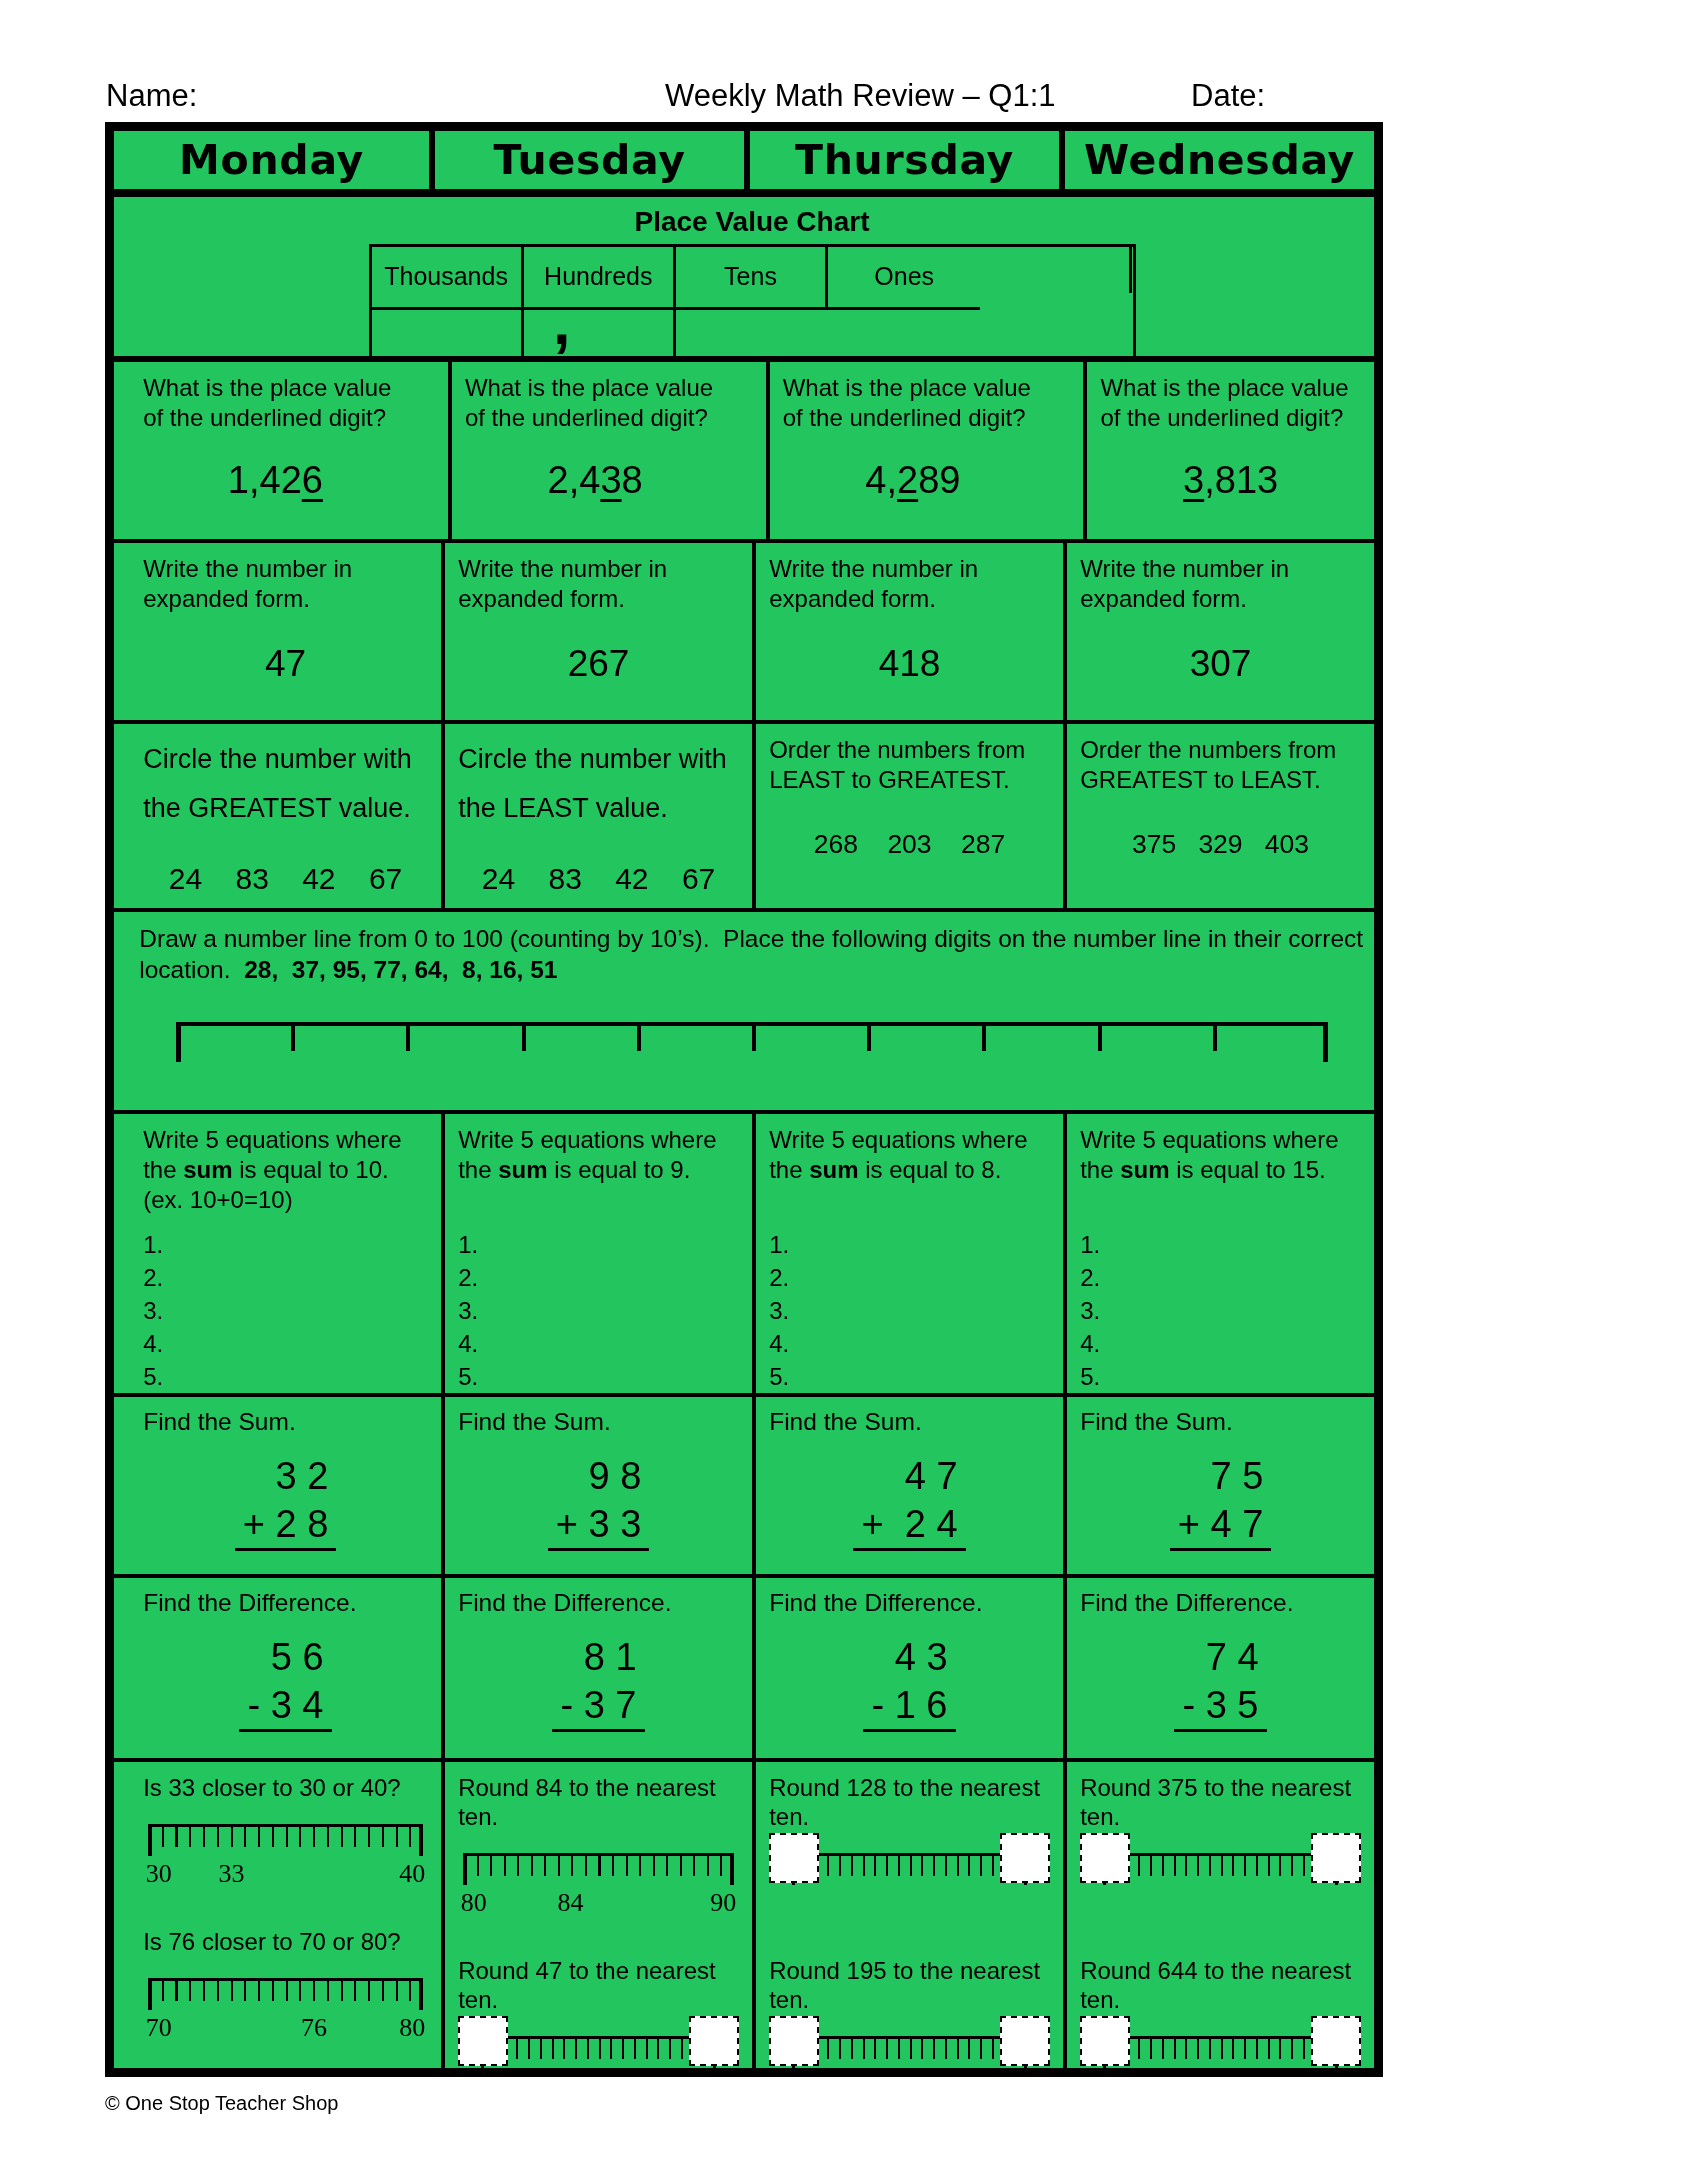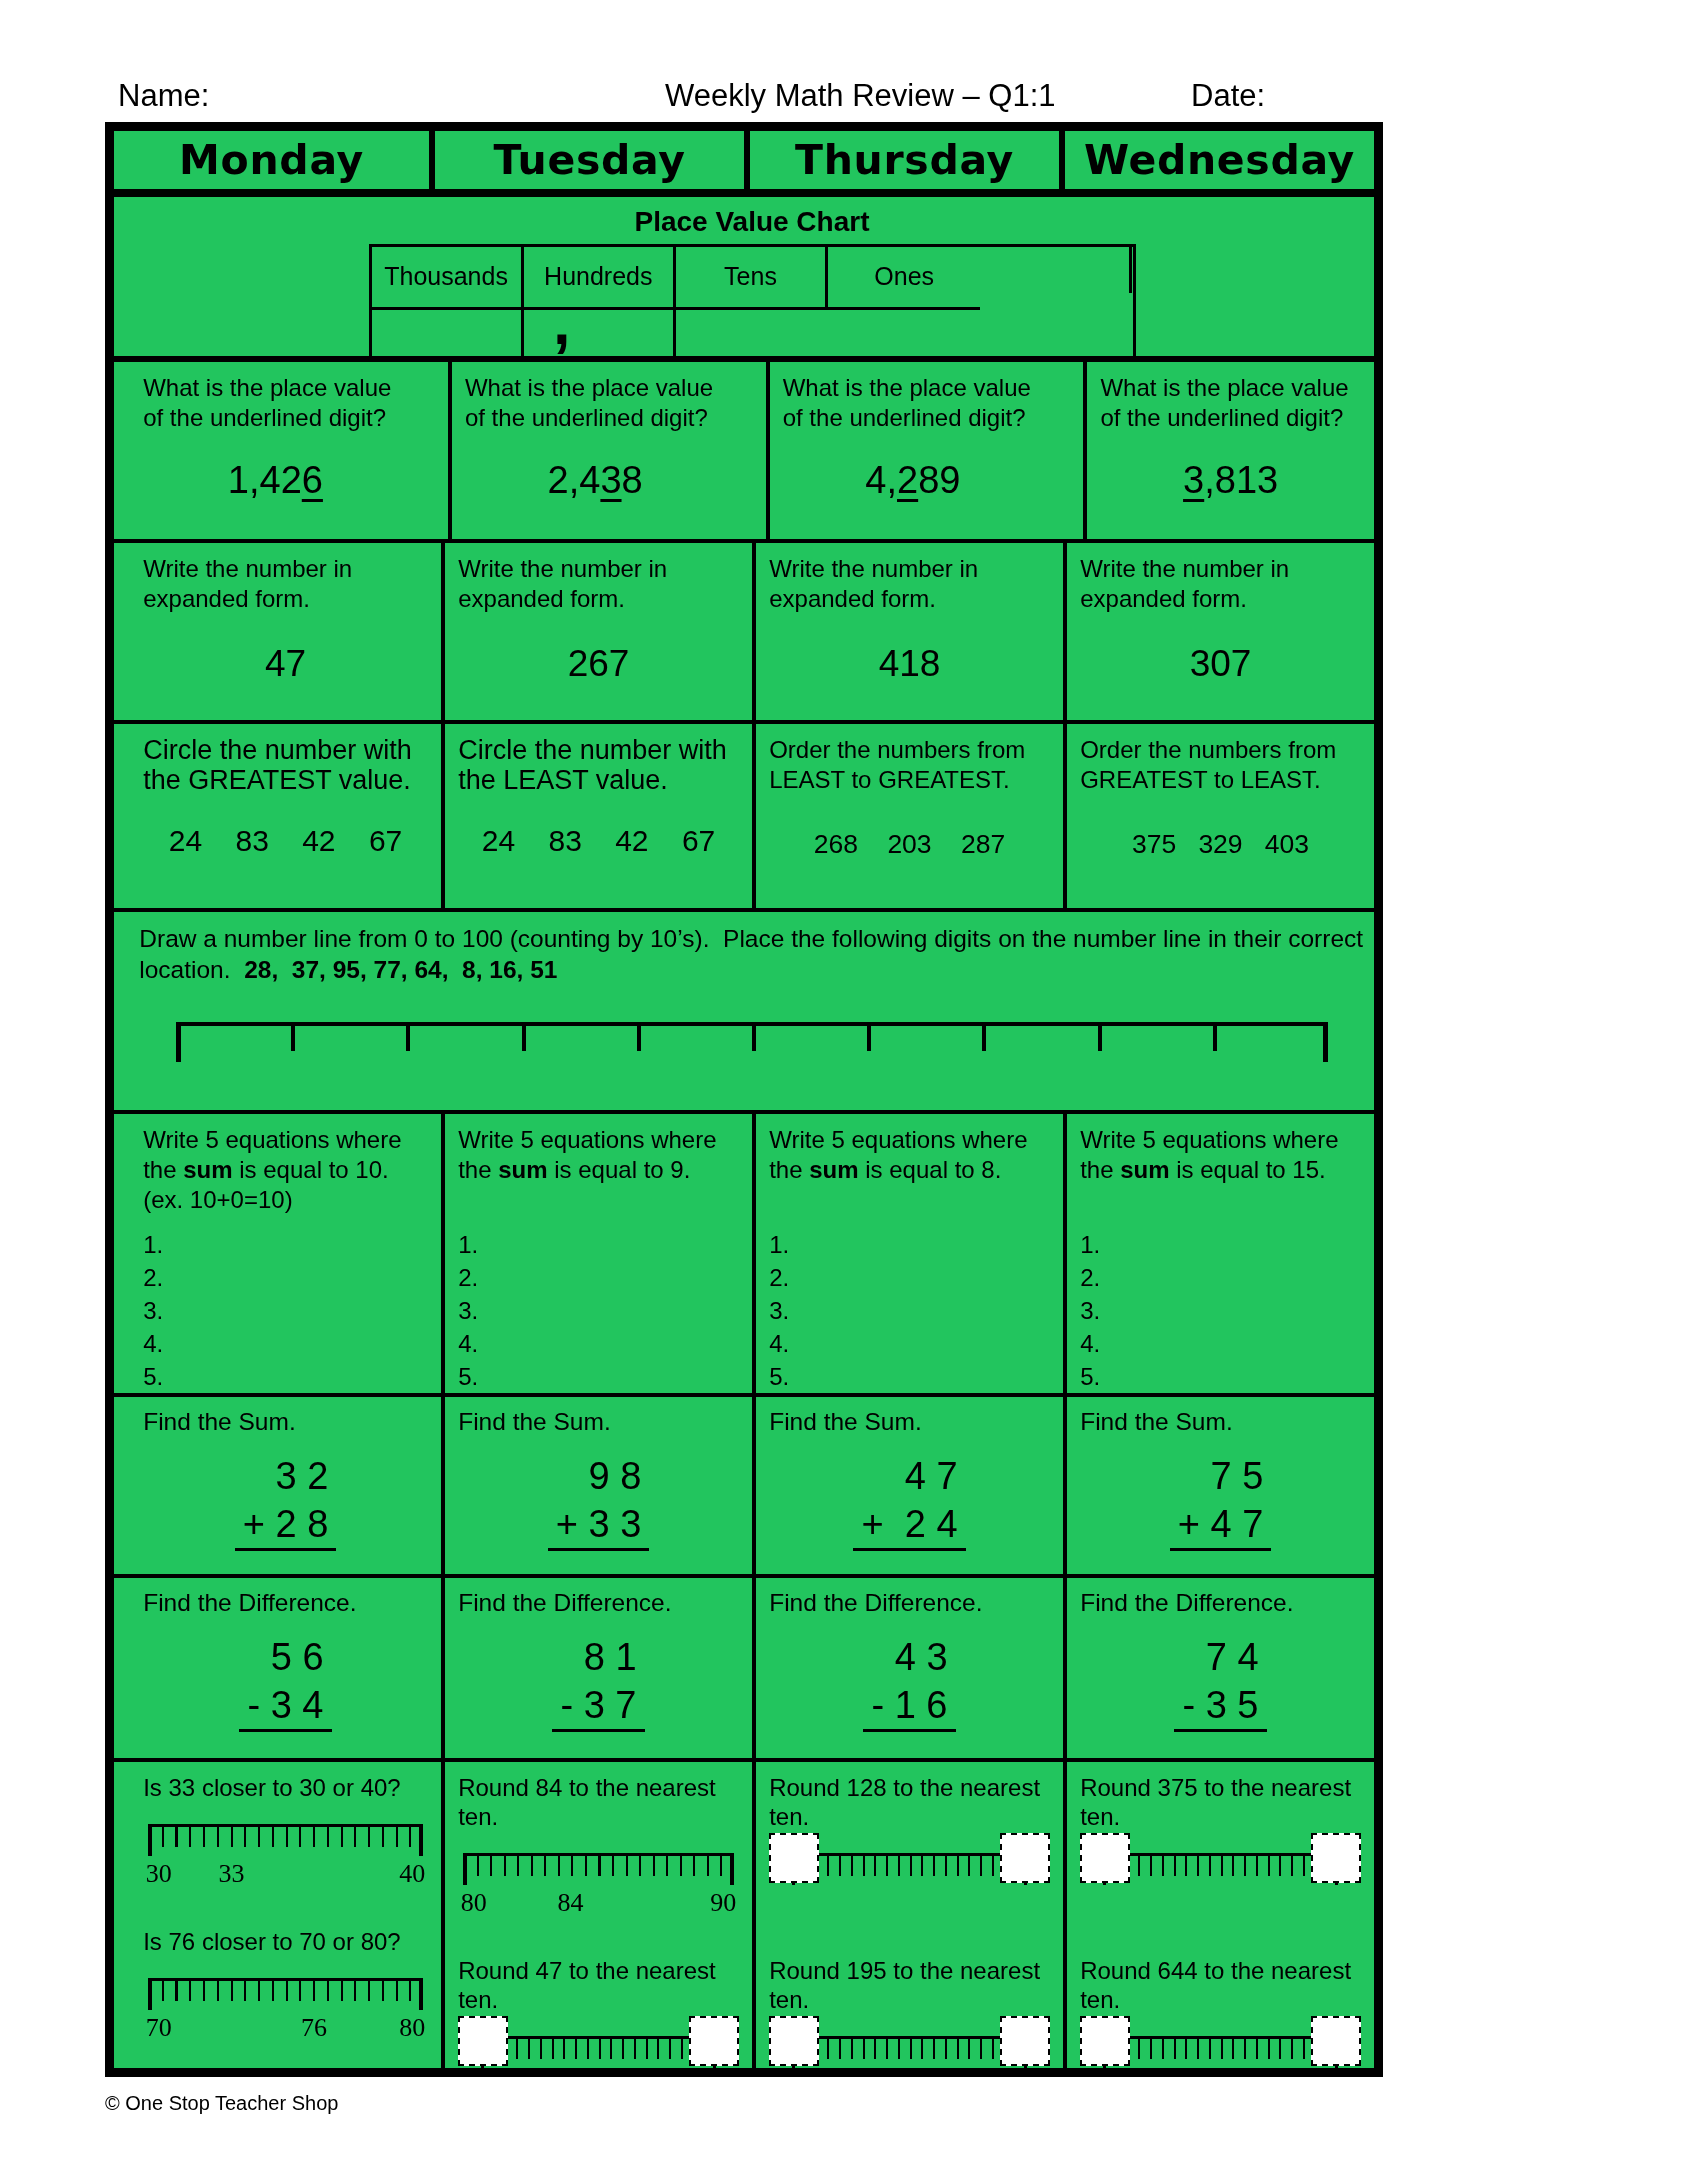--- a/index.html
+++ b/index.html
@@ -3,21 +3,21 @@
 <meta charset="utf-8">
 <style>
   html,body{margin:0;padding:0;}
   body{
     width:1687px;height:2183px;position:relative;
     background:#ffffff;color:#000;
     font-family:"Liberation Sans", sans-serif;
   }
   
   .top{position:absolute;top:78px;left:0;width:100%;font-size:31px;}
-  .t-name{position:absolute;left:106px;margin-left:12px;}
+  .t-name{position:absolute;left:106px;}
   .t-title{position:absolute;left:665px;}
   .t-date{position:absolute;left:1191px;}
 
   
   .sheet{position:absolute;top:122px;left:105px;width:1278px;
     border:9.3px solid #000;box-sizing:border-box;background:#22c55e;}
   .row{border-bottom:4px solid #000;box-sizing:border-box;position:relative;overflow:hidden;padding-left:16px;}
   .grid4{display:grid;grid-template-columns:repeat(4,1fr);}
   .cell{border-left:4px solid #000;padding:10.6px 13.2px;box-sizing:border-box;position:relative;overflow:hidden;}
   .cell:first-child{border-left:none;}
@@ -47,21 +47,21 @@
   .prompt{font-size:24px;line-height:30px;}
   .bignum{text-align:center;margin-top:26.5px;font-size:38px;}
   .ud{text-decoration:underline;text-decoration-thickness:3.3px;text-underline-offset:6px;}
 
   
   .r-exp{height:181px;}
   .expnum{text-align:center;margin-top:29px;font-size:37px;}
 
   
   .r-cmp{height:188px;}
-  .cmp-big{font-size:27px;line-height:30px;}
+  .cmp-big{font-size:27px;line-height:49px;}
   .cmp-small{font-size:24px;line-height:30px;}
   .cmp-nums{text-align:center;margin-top:29px;font-size:30px;white-space:pre;}
   .cmp-nums-sm{font-size:26.5px;margin-top:34px;}
 
   
   .r-nl{height:202px;}
   .nl-text{font-size:24.5px;line-height:31px;padding:10.6px 9.3px 0;white-space:pre-wrap;}
   .nl-digits{font-weight:bold;}
   .bigline{position:relative;margin:37px 46px 0;height:37px;border-top:4.6px solid #000;
     background:repeating-linear-gradient(to right,#000 0 4px,transparent 4px 10%);

